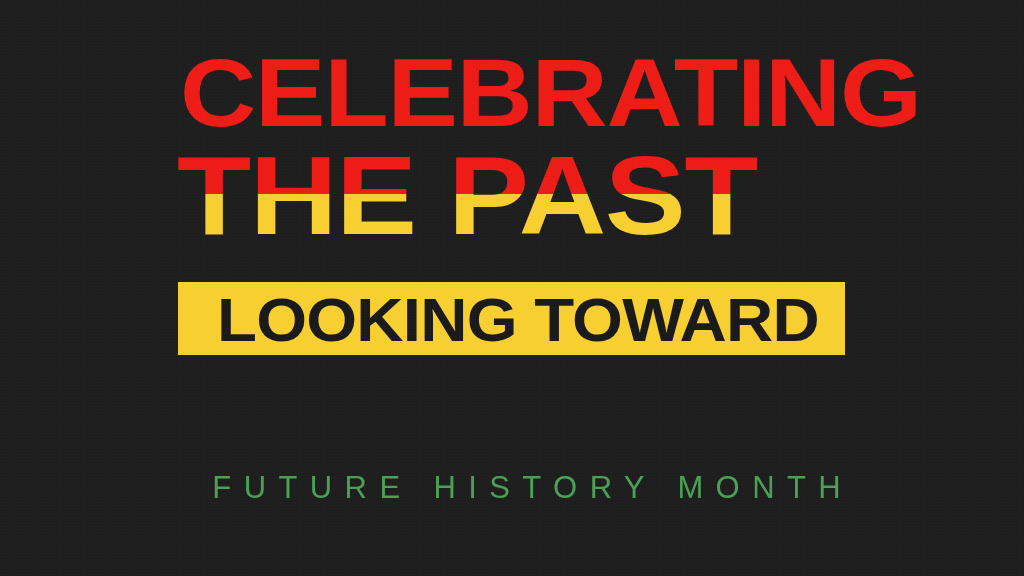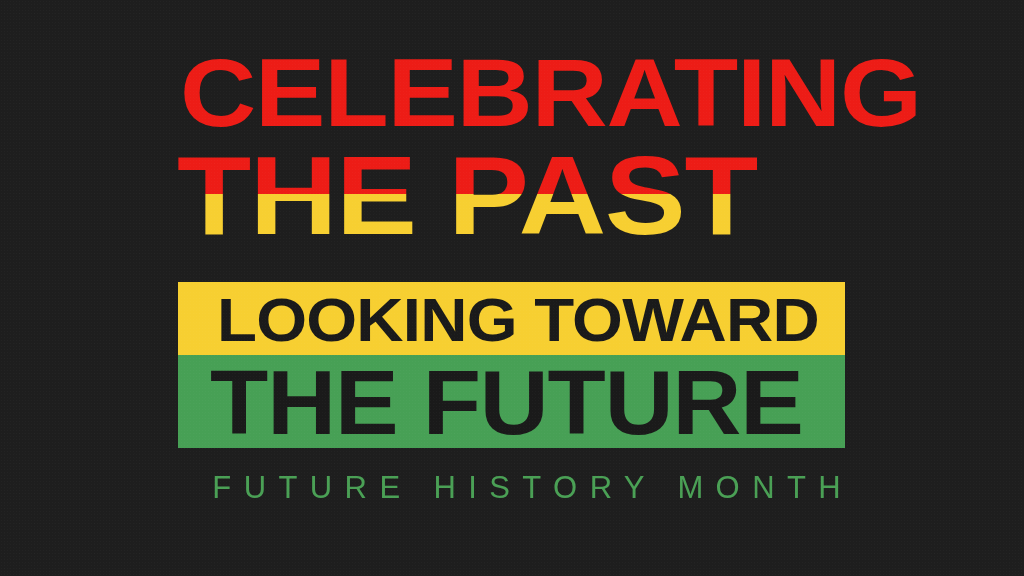--- a/index.html
+++ b/index.html
@@ -143,21 +143,18 @@
 <div id="poster">
 
   <h1 class="headline" id="line-celebrating">CELEBRATING</h1>
 
   <h1 class="headline" id="line-the-past">THE PAST</h1>
 
   <div class="band" id="band-yellow">
     <p class="band-text" id="text-looking-toward">LOOKING TOWARD</p>
   </div>
 
-  <div class="band" id="band-green">
-    <p class="band-text" id="text-the-future">THE FUTURE</p>
-  </div>
 
   <p id="tagline">FUTURE HISTORY MONTH</p>
 
   <div id="grain"></div>
 
 </div>
 
 </body></html>

